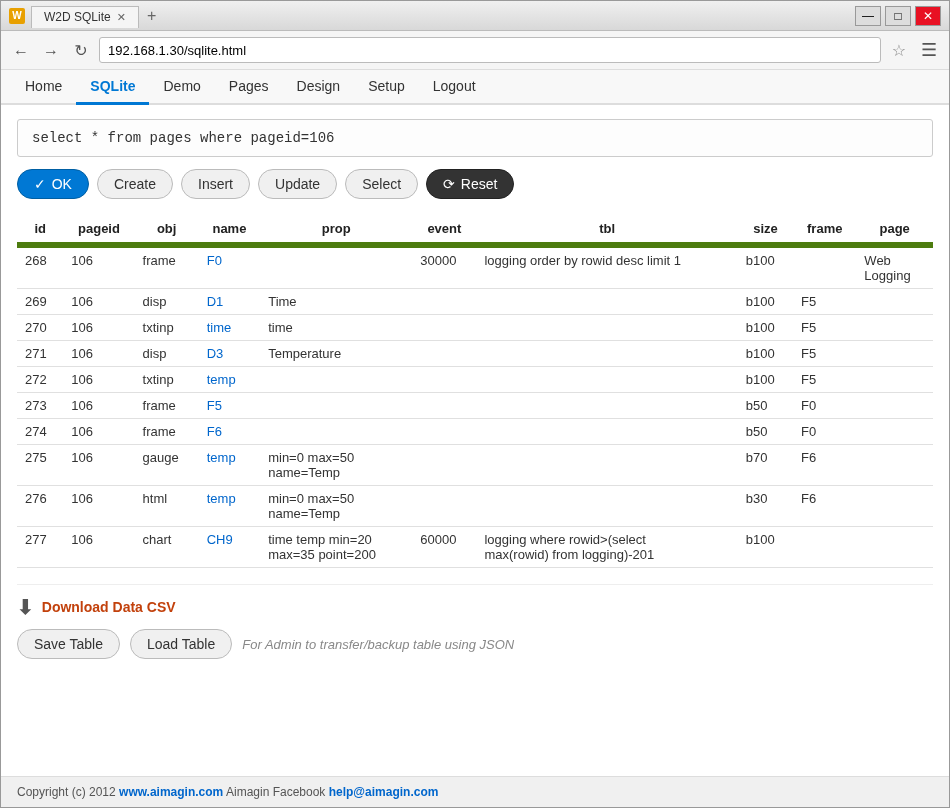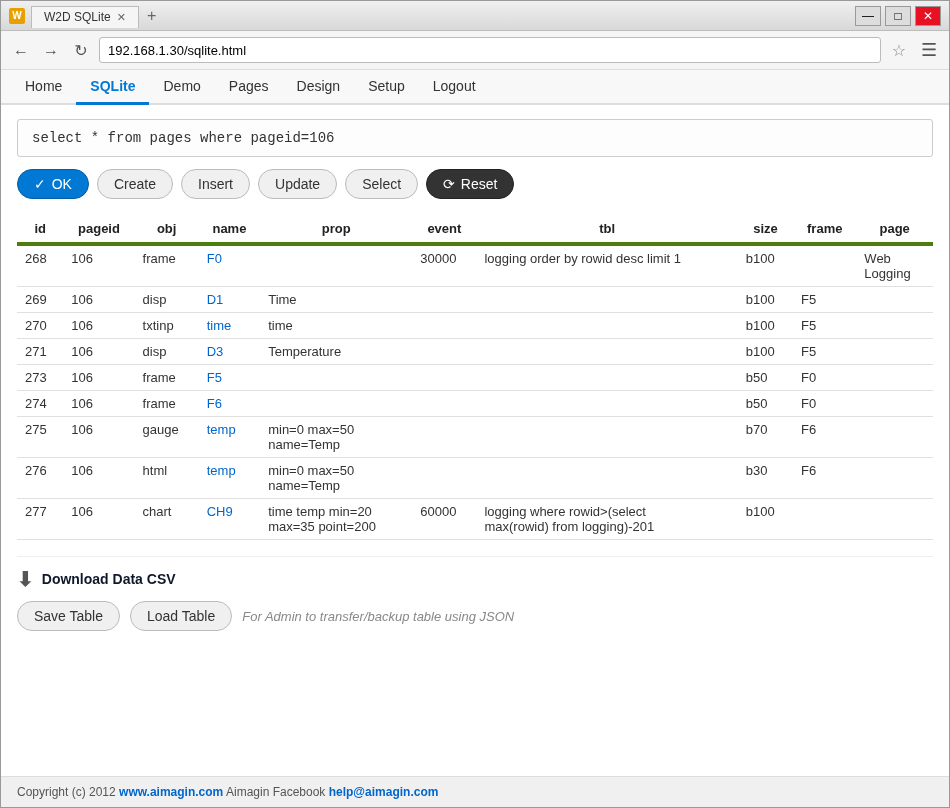--- a/index.html
+++ b/index.html
@@ -40,21 +40,21 @@
     .sql-input-box { border: 1px solid #ccc; padding: 10px 14px; font-family: 'Courier New', monospace; font-size: 14px; color: #333; background: #fdfdfd; margin-bottom: 12px; border-radius: 3px; }
 
     
     .btn-bar { display: flex; gap: 8px; align-items: center; margin-bottom: 16px; }
     .btn { padding: 6px 16px; border-radius: 20px; border: 1px solid #bbb; background: #f0f0f0; cursor: pointer; font-size: 14px; color: #333; }
     .btn-ok { background: #0078d4; color: white; border-color: #005fa3; display: flex; align-items: center; gap: 6px; }
     .btn-reset { background: #333; color: white; border-color: #222; display: flex; align-items: center; gap: 6px; }
 
     
     table { width: 100%; border-collapse: collapse; font-size: 13px; }
-    thead tr { border-bottom: 4px solid #4d7c0f; }
+    thead tr { border-bottom: 6px solid #4d7c0f; }
     th { text-align: center; padding: 6px 8px; font-weight: bold; color: #222; }
     td { padding: 5px 8px; color: #333; border-bottom: 1px solid #e0e0e0; vertical-align: top; }
     td.blue { color: #0066cc; }
 
     
     .download-section { margin-top: 16px; padding-top: 10px; border-top: 1px solid #eee; display: flex; align-items: center; gap: 8px; font-size: 14px; font-weight: bold; color: #333; }
     .download-icon { font-size: 20px; color: #555; }
 
     
     .table-actions { display: flex; align-items: center; gap: 10px; margin-top: 10px; }
@@ -186,20 +186,32 @@
               <td style="white-space: pre-line;">disp</td>
               <td class="blue" style="white-space: pre-line;">D3</td>
               <td style="white-space: pre-line;">Temperature</td>
               <td style="white-space: pre-line;"></td>
               <td style="white-space: pre-line;"></td>
               <td style="white-space: pre-line;">b100</td>
               <td style="white-space: pre-line;">F5</td>
               <td style="white-space: pre-line;"></td>
             </tr>
             <tr>
+              <td style="white-space: pre-line;">272</td>
+              <td style="white-space: pre-line;">106</td>
+              <td style="white-space: pre-line;">txtinp</td>
+              <td class="blue" style="white-space: pre-line;">temp</td>
+              <td style="white-space: pre-line;"></td>
+              <td style="white-space: pre-line;"></td>
+              <td style="white-space: pre-line;"></td>
+              <td style="white-space: pre-line;">b100</td>
+              <td style="white-space: pre-line;">F5</td>
+              <td style="white-space: pre-line;"></td>
+            </tr>
+            <tr>
               <td style="white-space: pre-line;">273</td>
               <td style="white-space: pre-line;">106</td>
               <td style="white-space: pre-line;">frame</td>
               <td class="blue" style="white-space: pre-line;">F5</td>
               <td style="white-space: pre-line;"></td>
               <td style="white-space: pre-line;"></td>
               <td style="white-space: pre-line;"></td>
               <td style="white-space: pre-line;">b50</td>
               <td style="white-space: pre-line;">F0</td>
               <td style="white-space: pre-line;"></td>
@@ -254,21 +266,21 @@
 max(rowid) from logging)-201</td>
               <td style="white-space: pre-line;">b100</td>
               <td style="white-space: pre-line;"></td>
               <td style="white-space: pre-line;"></td>
             </tr>
           </tbody>
       </table>
 
       <div class="download-section">
         <span class="download-icon">⬇</span>
-        <span style="cursor:pointer; color:#0f172a;">Download Data CSV</span>
+        <span style="cursor:pointer; color:#c2410c;">Download Data CSV</span>
       </div>
 
       <div class="table-actions">
         <button class="btn">Save Table</button>
         <button class="btn">Load Table</button>
         <span class="note">For Admin to transfer/backup table using JSON</span>
       </div>
     </div>
 
     <div class="footer">

